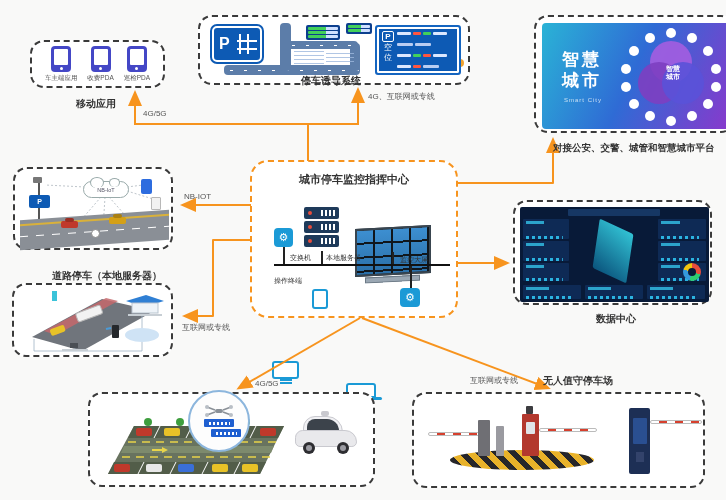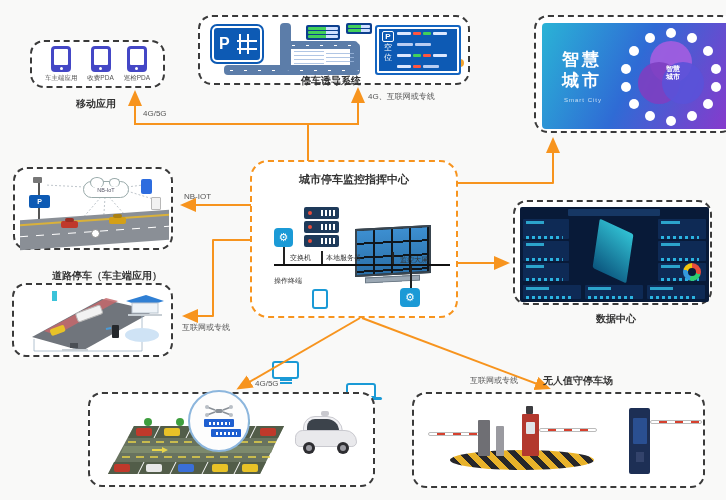--- a/index.html
+++ b/index.html
@@ -263,20 +263,21 @@
             <circle cx="69" cy="58" r="21" fill="#5a52d8" opacity="0.9"></circle>
           </g>
         </svg>
         <div class="sc-venntext">
           <div>智慧</div>
           <div>城市</div>
         </div>
       </div>
     </div>
   </div>
+  <div class="btitle" style="left:553px; top:142px; font-size:9.5px;">对接公安、交警、城管和智慧城市平台</div>
 
   <div class="nbox" style="left:13px; top:167px; width:160px; height:83px;">
     <svg style="position:absolute; left:0; top:0;" width="160" height="83">
       <g stroke="#bfc6cc" stroke-width="1" stroke-dasharray="2,2" fill="none">
         <path d="M70,18 L30,16"></path>
           <path d="M112,18 L128,16"></path>
           <path d="M112,22 L138,30"></path>
         <path d="M86,28 L60,58"></path>
           <path d="M90,28 L88,60"></path>
           <path d="M94,28 L118,55"></path>
@@ -289,21 +290,21 @@
       <span>NB-IoT</span>
     </div>
     <div style="position:absolute; left:126px; top:10px; width:11px; height:15px; background:#2d6cdf; border-radius:2px;"></div>
     <div style="position:absolute; left:136px; top:28px; width:10px; height:13px; background:#f2f2f2; border:1px solid #b8b8b8; border-radius:1px;"></div>
     <div class="road-flat" style="left:5px; top:46px; width:149px; height:30px;"></div>
     <div class="car" style="left:46px; top:52px; width:17px; height:7px; background:#c0392b;"></div>
     <div class="car" style="left:94px; top:48px; width:17px; height:7px; background:#d4a017;"></div>
     <div style="position:absolute; left:76px; top:60px; width:9px; height:9px; background:#fff; border:1px solid #888; border-radius:50%;"></div>
   </div>
 
-  <div class="btitle" style="left:52px; top:269px;">道路停车（车主端应用）</div>
+  <div class="btitle" style="left:52px; top:269px;">道路停车（本地服务器）</div>
   <div class="nbox" style="left:12px; top:283px; width:161px; height:74px;">
     <svg style="position:absolute; left:0; top:0;" width="161" height="74">
       <polygon points="18,52 88,14 140,26 68,66" fill="#70757c"></polygon>
       <polygon points="30,46 92,13 104,16 42,50" fill="#c4686c" opacity="0.85"></polygon>
       <rect x="62" y="24" width="26" height="9" rx="2" transform="rotate(-20 75 28)" fill="#f2f2f2" stroke="#b9b9b9"></rect>
       <rect x="36" y="42" width="15" height="7" rx="2" transform="rotate(-20 43 45)" fill="#e8c227"></rect>
       <rect x="38" y="6" width="5" height="10" fill="#3bc3d9"></rect>
       <polygon points="112,16 132,10 150,16 130,22" fill="#2f7fd4"></polygon>
       <rect x="118" y="18" width="26" height="10" fill="#eef3f8" stroke="#b9c4cf"></rect>
       <ellipse cx="128" cy="50" rx="17" ry="7" fill="#cfe3f5"></ellipse>

